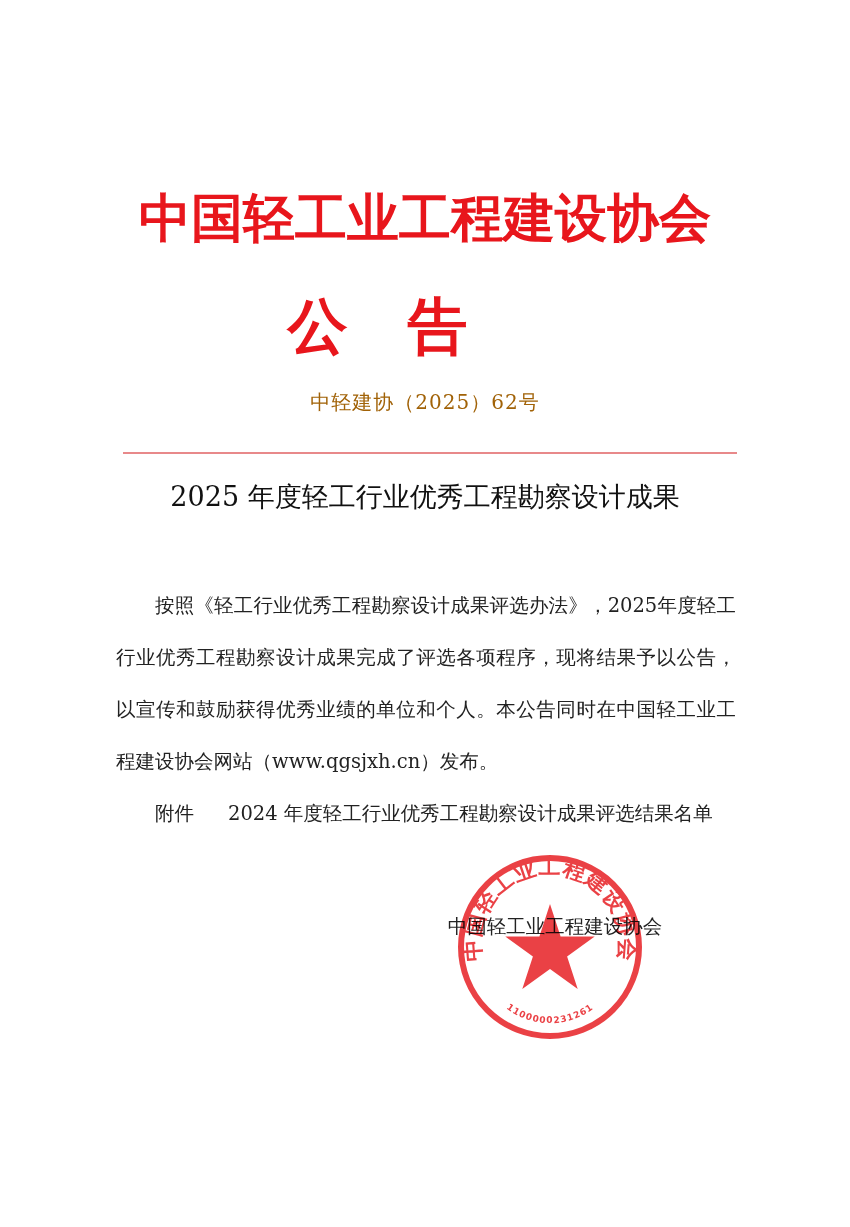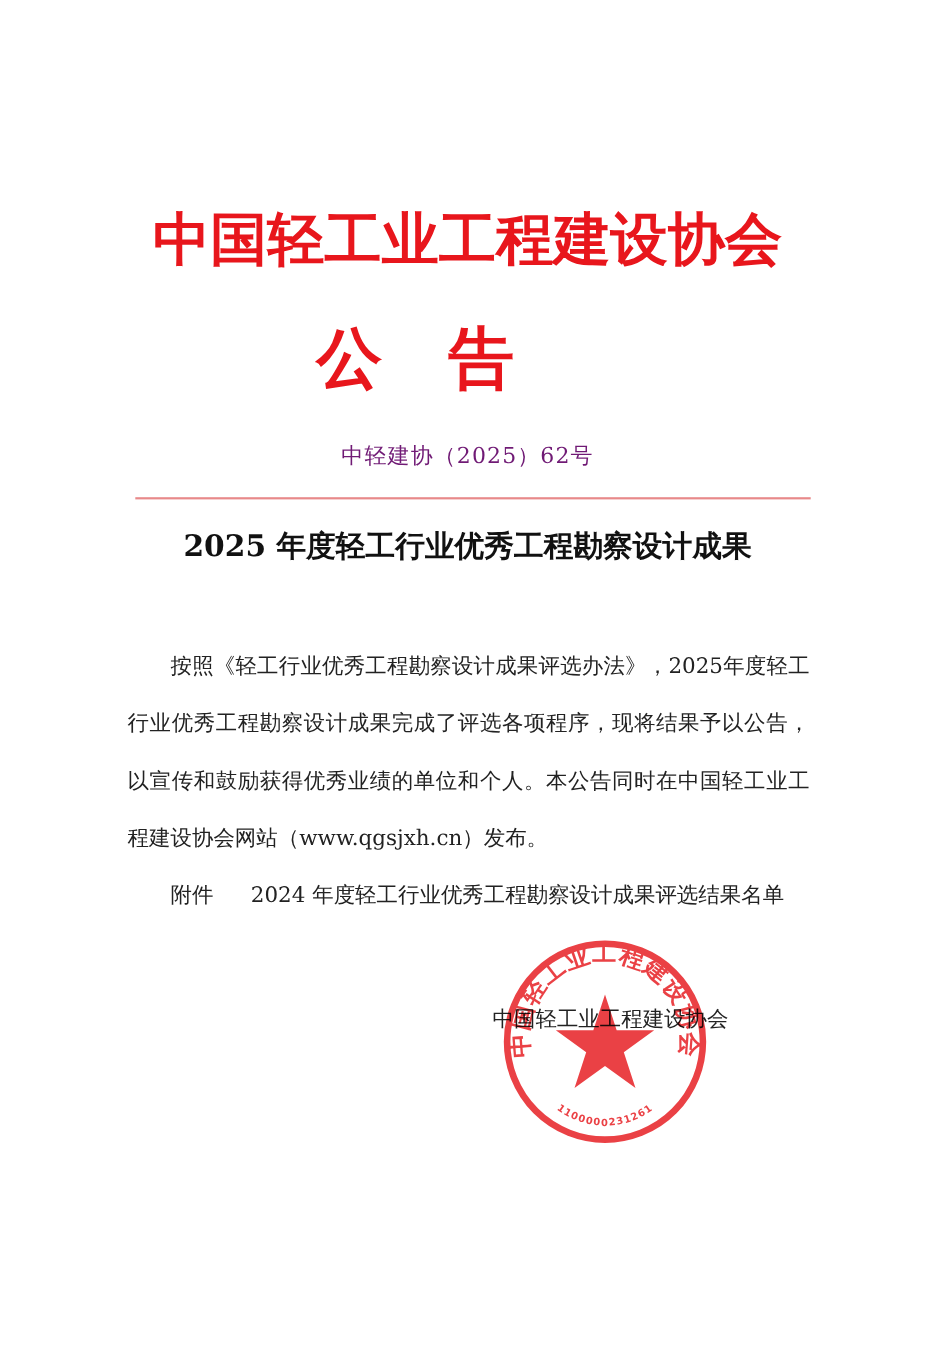--- a/index.html
+++ b/index.html
@@ -49,44 +49,44 @@
     letter-spacing: 0;
   }
   .notice-title .sp {
     display: inline-block;
     width: 60px;
   }
   .doc-number {
     position: absolute;
     left: 0;
     width: 850px;
-    top: 400px;
+    top: 388px;
     text-align: center;
     font-size: 20px;
     line-height: 28px;
-    color: #701a75;
+    color: #a16207;
     letter-spacing: 1px;
   }
   .red-rule {
     position: absolute;
     left: 123px;
     width: 614px;
     top: 452px;
     height: 2px;
     background: #e8898a;
   }
   .doc-title {
     position: absolute;
     left: 110px;
     width: 630px;
     top: 476px;
     text-align: center;
     font-size: 27px;
     line-height: 42px;
-    font-weight: bold;
+    font-weight: normal;
     color: #111;
   }
   .body-text {
     position: absolute;
     left: 116px;
     width: 620px;
     top: 580px;
     font-size: 19.5px;
     line-height: 52px;
     color: #222;

